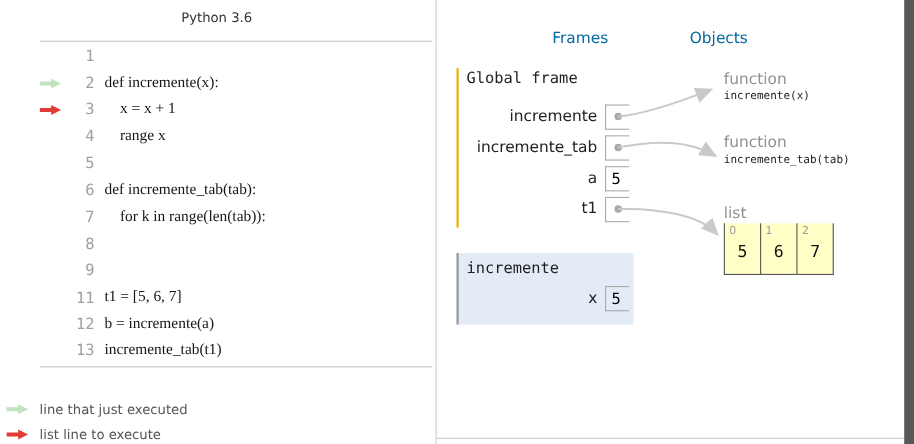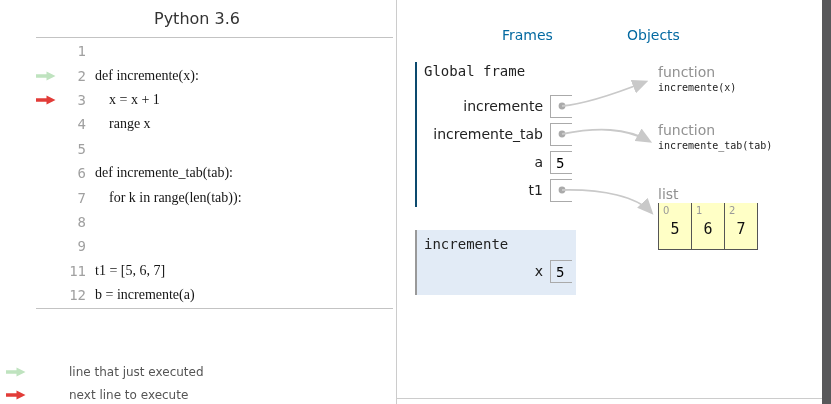--- a/index.html
+++ b/index.html
@@ -4,53 +4,53 @@
 <style>
   html,body { margin:0; padding:0; background:#fff; }
   #app {
     position:relative; width:831px; height:404px; overflow:hidden;
     background:#ffffff; font-family:"DejaVu Sans", sans-serif;
   }
 
   
   .code-title {
     position:absolute; left:0; top:9px; width:394px; text-align:center;
-    font-size:16px; color:#333;
+    font-size:12px; color:#333;
   }
   .code-table {
     position:absolute; left:36px; top:37px; width:357px;
     border-top:1px solid #c3c3c3; border-bottom:1px solid #c3c3c3;
     padding:1px 0;
   }
   .code-row { display:flex; align-items:center; height:24.4px; }
   .gutter { width:24px; display:flex; align-items:center; }
   .gutter svg { display:block; }
   .lineno {
     width:26px; text-align:right; color:#a0a0a0; font-size:14px;
     font-family:"DejaVu Sans Mono", monospace;
   }
   .codetext {
     margin-left:9px; font-size:14px; color:#151515; white-space:pre;
     font-family:Liberation Serif, serif;
   }
   .legend { position:absolute; left:5px; top:360px; }
-  .legend-row { display:flex; align-items:center; height:23px;gap:33px; }
+  .legend-row { display:flex; align-items:center; height:23px; }
   .legend-label { margin-left:9px; font-size:12px; color:#555; }
 
   
   .divider-v { position:absolute; left:396px; top:0; width:1px; height:404px; background:#cccccc; }
   .viz-bottom { position:absolute; left:397px; top:398px; width:425px; height:1px; background:#cccccc; }
   .scrollbar { position:absolute; left:822px; top:0; width:9px; height:404px; background:#58585a; }
 
   
   .viz-header { position:absolute; top:27px; width:90px; text-align:left; font-size:14px; color:#0369a1; }
   #frames-header { left:502px; }
   #objects-header { left:627px; }
 
-  .frame { position:absolute; left:415px; border-left:2px solid #0c4a6e; padding-left:7px; }
+  .frame { position:absolute; left:415px; border-left:2px solid #eab308; padding-left:7px; }
   #global-frame { top:62px; width:170px; }
   #global-frame .frame-label { line-height:18px; margin-bottom:15px; }
   .frame-label { font-family:"DejaVu Sans Mono", monospace; font-size:14px; color:#222; }
   .var-row { display:flex; height:23px; margin-bottom:5px; }
   .var-name {
     width:119px; text-align:right; font-size:14px; color:#222; line-height:23px;
   }
   .var-val {
     margin-left:7px; min-width:22px; height:100%;
     border:1px solid #aaaaaa; border-right:none;
@@ -165,35 +165,40 @@
       <span class="lineno">11</span>
       <span class="codetext">t1 = [5, 6, 7]</span>
     </div>
 
     <div class="code-row">
       <span class="gutter"></span>
       <span class="lineno">12</span>
       <span class="codetext">b = incremente(a)</span>
     </div>
 
+    <div class="code-row">
+      <span class="gutter"></span>
+      <span class="lineno">13</span>
+      <span class="codetext">incremente_tab(t1)</span>
+    </div>
 
   </div>
 
   <div class="legend">
     <div class="legend-row">
       <svg width="22" height="10" viewBox="0 0 20 10">
           <path d="M0,3.2 H10.5 V0.5 L19.5,5 L10.5,9.5 V6.8 H0 Z" fill="#bfe3bf"></path>
         </svg>
       <span class="legend-label">line that just executed</span>
     </div>
     <div class="legend-row">
       <svg width="22" height="10" viewBox="0 0 20 10">
           <path d="M0,3.2 H10.5 V0.5 L19.5,5 L10.5,9.5 V6.8 H0 Z" fill="#e23c38"></path>
         </svg>
-      <span class="legend-label">next line to execute</span>
+      <span class="legend-label">list line to execute</span>
     </div>
   </div>
 
   <div class="divider-v"></div>
   <div class="viz-bottom"></div>
   <div class="scrollbar"></div>
 
   <div class="viz-header" id="frames-header">Frames</div>
   <div class="viz-header" id="objects-header">Objects</div>
 

